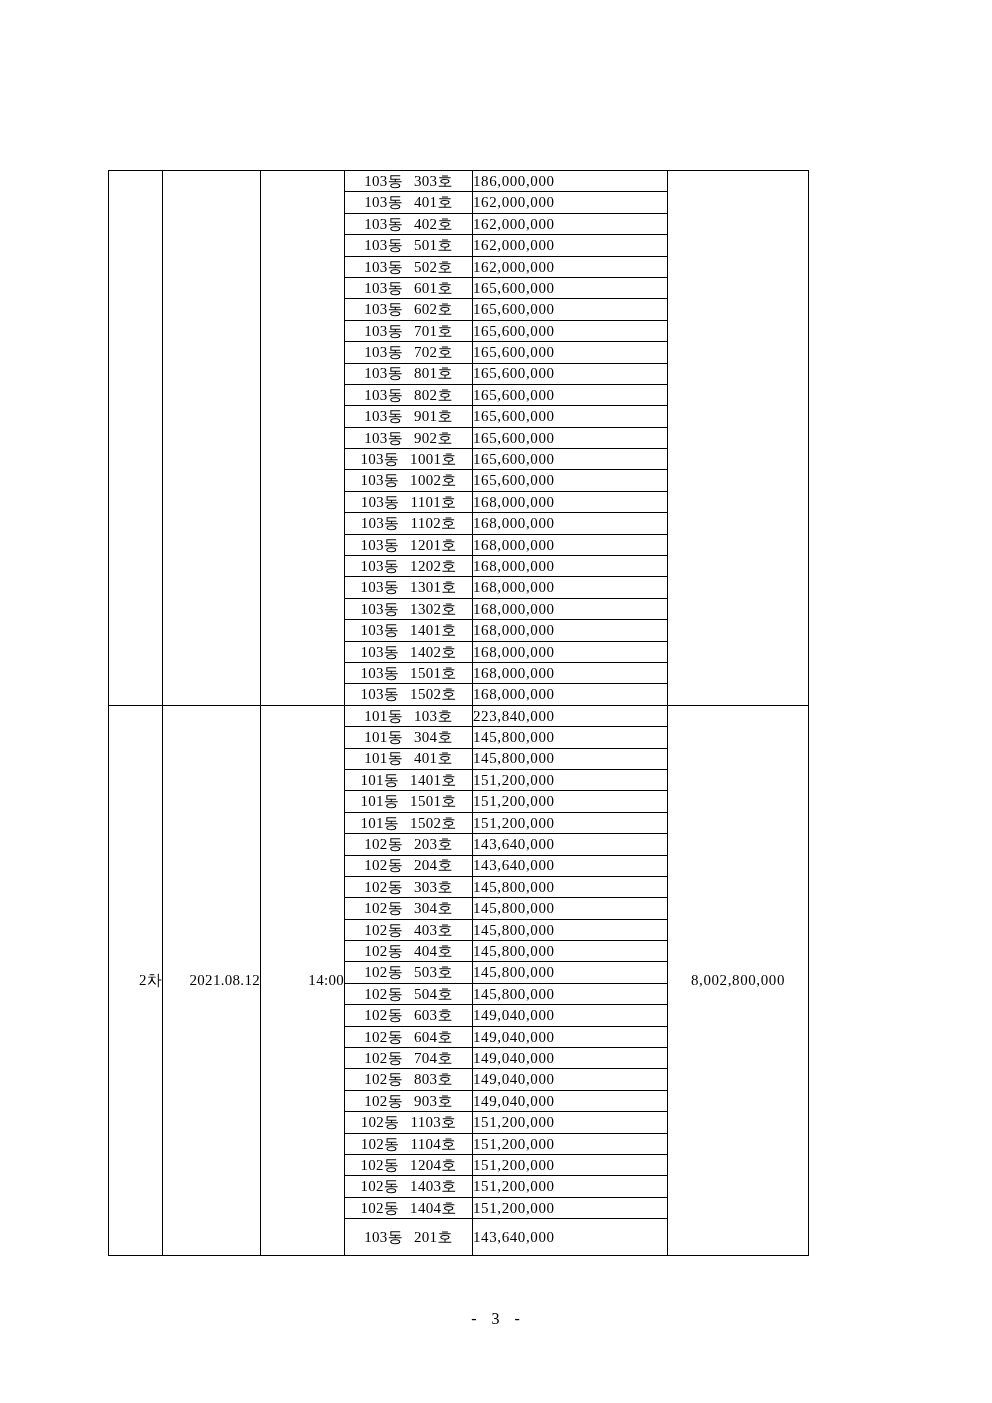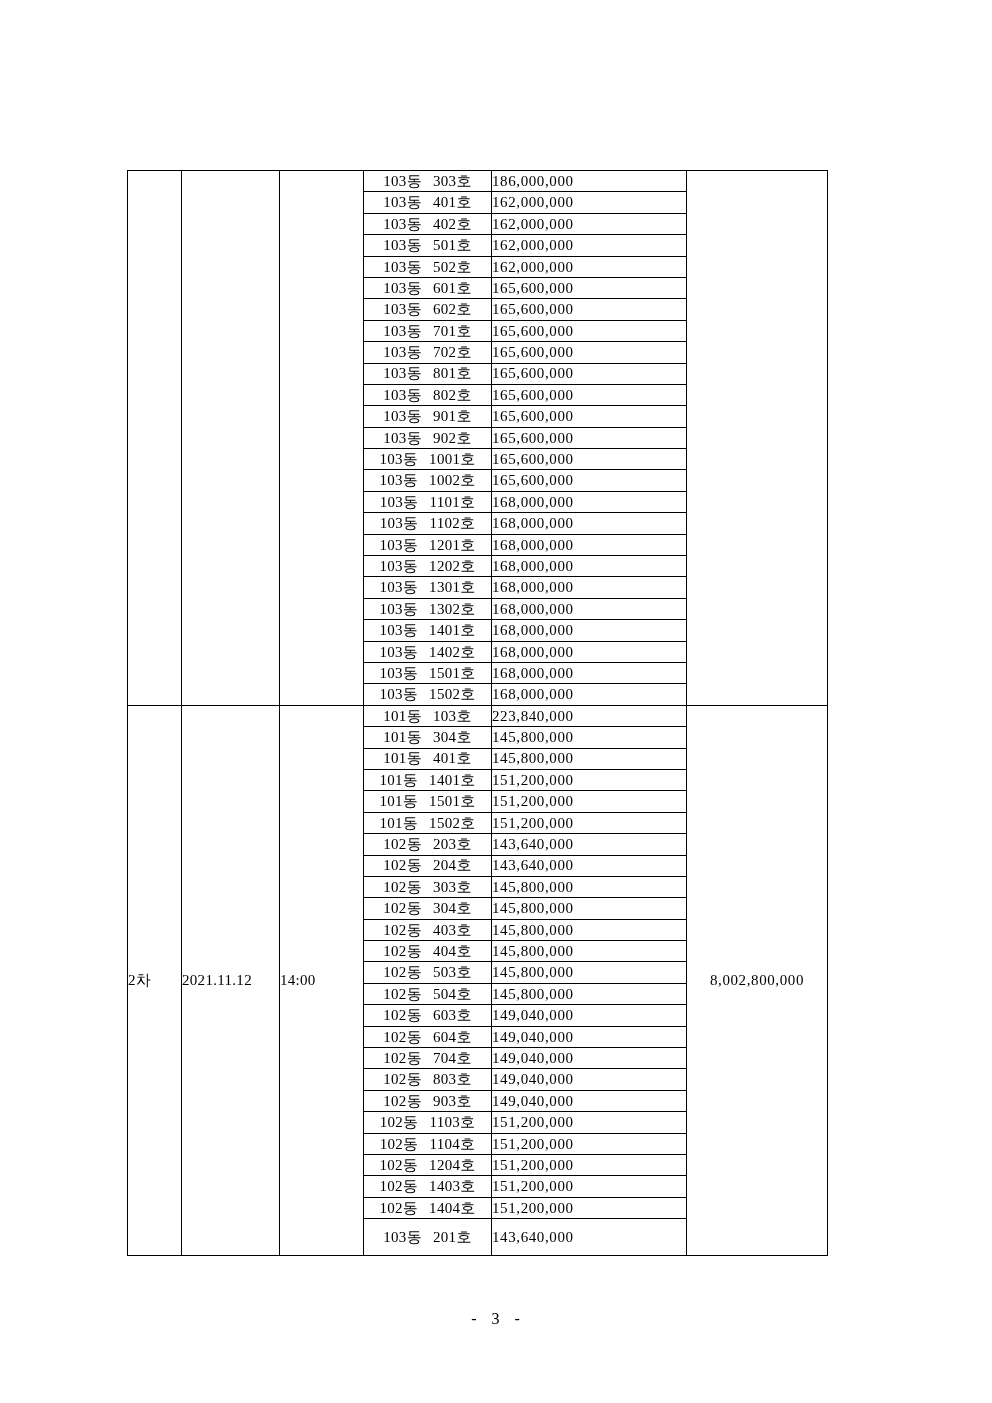--- a/index.html
+++ b/index.html
@@ -11,21 +11,21 @@
     position: relative;
     width: 992px;
     height: 1403px;
     background: #ffffff;
     color: #000000;
     font-family: "Liberation Serif", "DejaVu Serif", serif;
     overflow: hidden;
   }
   table.doc-table {
     position: absolute;
-    left: 127px;
+    left: 108px;
     top: 170px;
     width: 700px;
     border-collapse: collapse;
     table-layout: fixed;
   }
   col.c-round { width: 54px; }
   col.c-date  { width: 98px; }
   col.c-time  { width: 84px; }
   col.c-unit  { width: 128px; }
   col.c-price { width: 195px; }
@@ -37,21 +37,21 @@
   td {
     border: 1px solid #000000;
     padding: 0;
     font-size: 15px;
     line-height: 1.1;
     white-space: nowrap;
     overflow: hidden;
     vertical-align: middle;
   }
   td.round-cell, td.date-cell, td.time-cell {
-    text-align: left;
+    text-align: right;
     letter-spacing: 0.3px;
   }
   td.unit-cell {
     text-align: center;
     word-spacing: 7px;
     letter-spacing: 0.3px;
   }
   td.price-cell {
     text-align: left;
     padding-right: 13px;
@@ -186,21 +186,21 @@
         <tr class="unit-row">
           <td class="unit-cell">103동 1501호</td>
           <td class="price-cell">168,000,000</td>
         </tr>
         <tr class="unit-row">
           <td class="unit-cell">103동 1502호</td>
           <td class="price-cell">168,000,000</td>
         </tr>
         <tr class="unit-row">
           <td class="round-cell" rowspan="25">2차</td>
-          <td class="date-cell" rowspan="25">2021.11.12</td>
+          <td class="date-cell" rowspan="25">2021.08.12</td>
           <td class="time-cell" rowspan="25">14:00</td>
           <td class="unit-cell">101동 103호</td>
           <td class="price-cell">223,840,000</td>
           <td class="total-cell" rowspan="25">8,002,800,000</td>
         </tr>
         <tr class="unit-row">
           <td class="unit-cell">101동 304호</td>
           <td class="price-cell">145,800,000</td>
         </tr>
         <tr class="unit-row">

